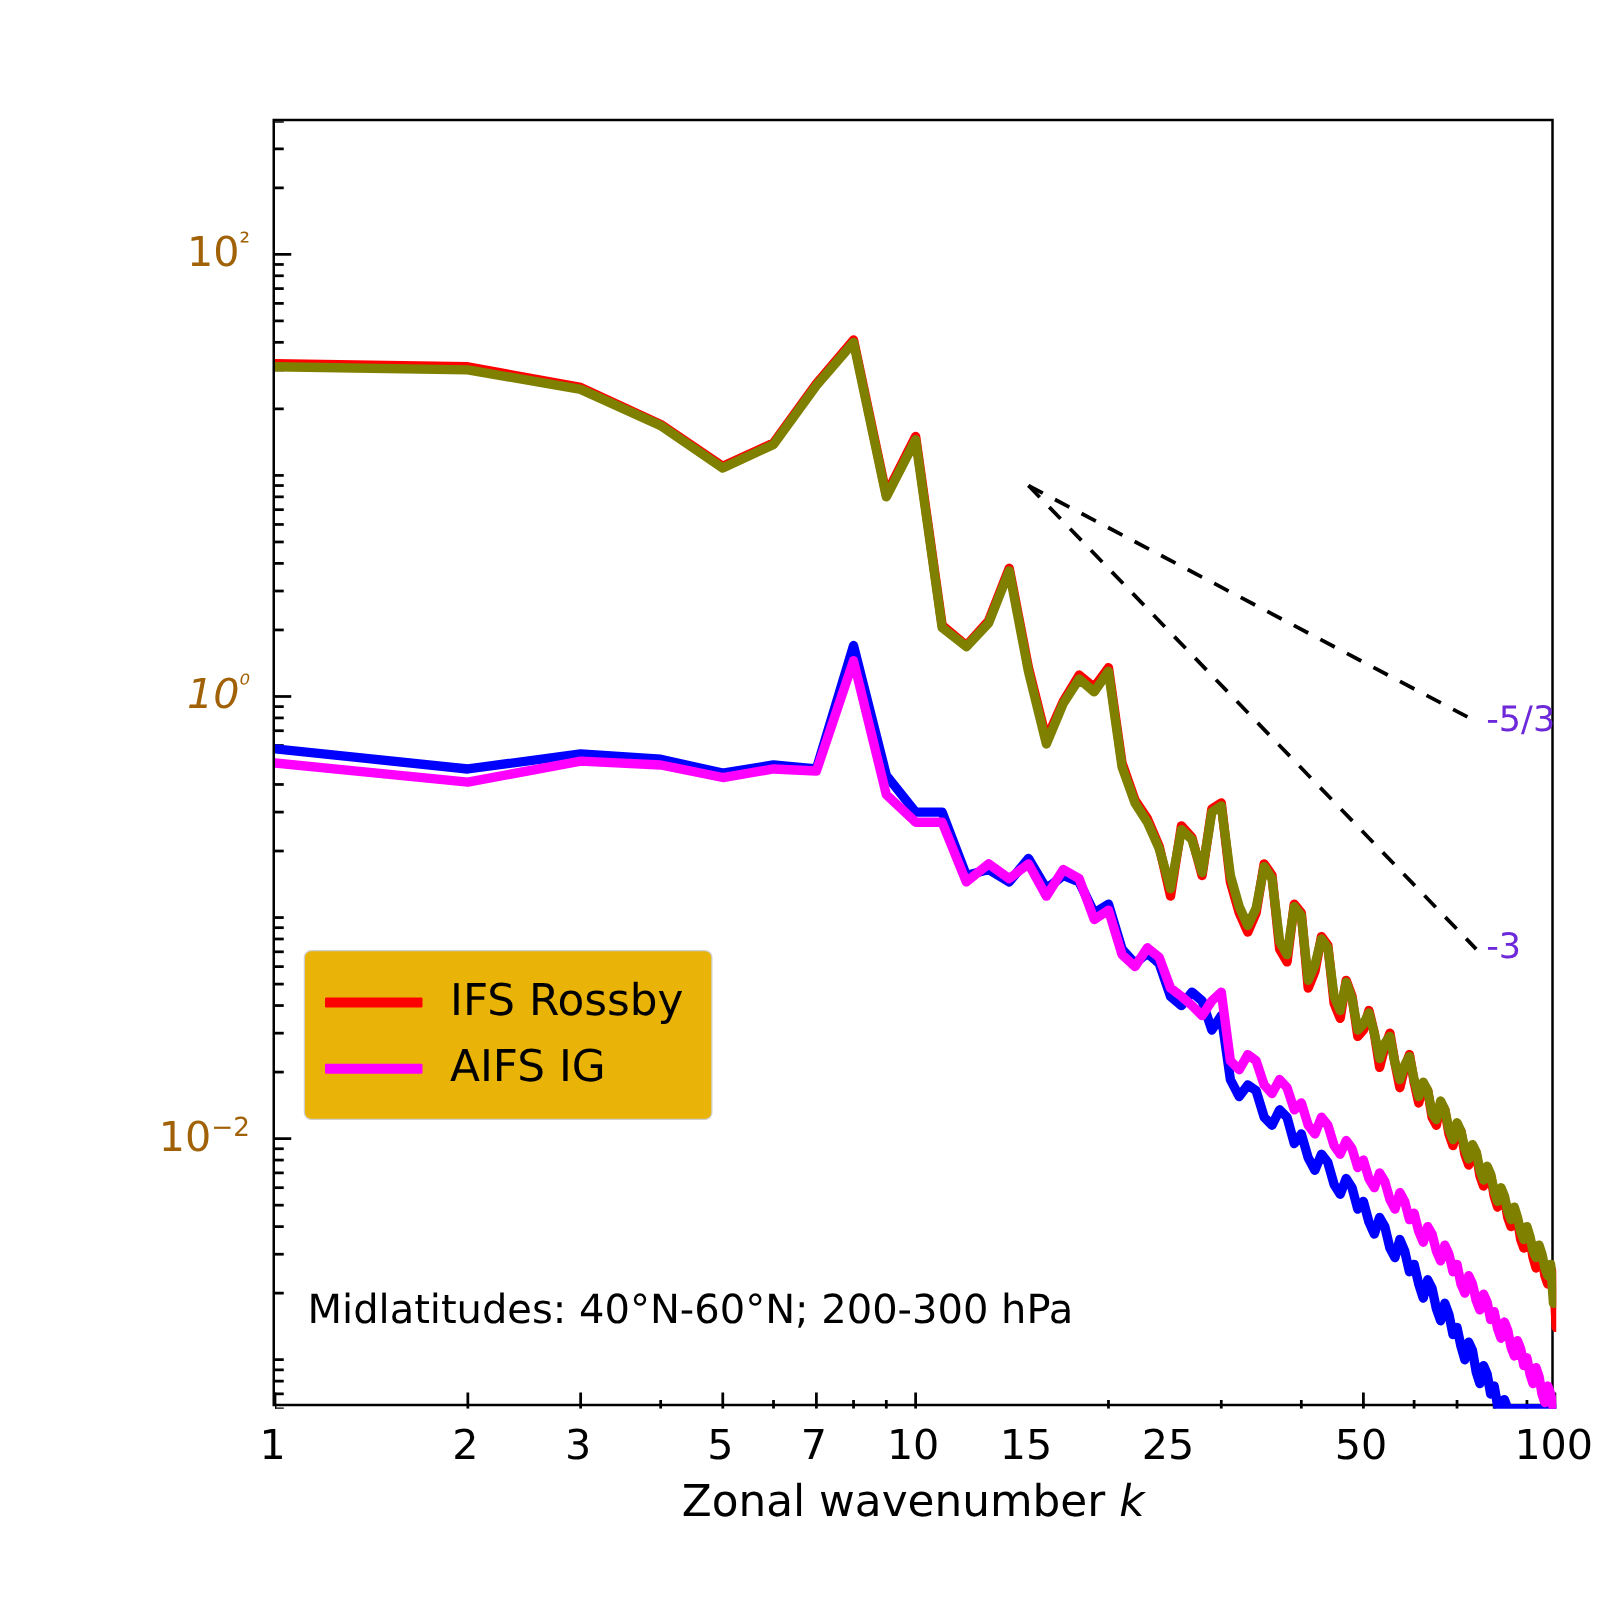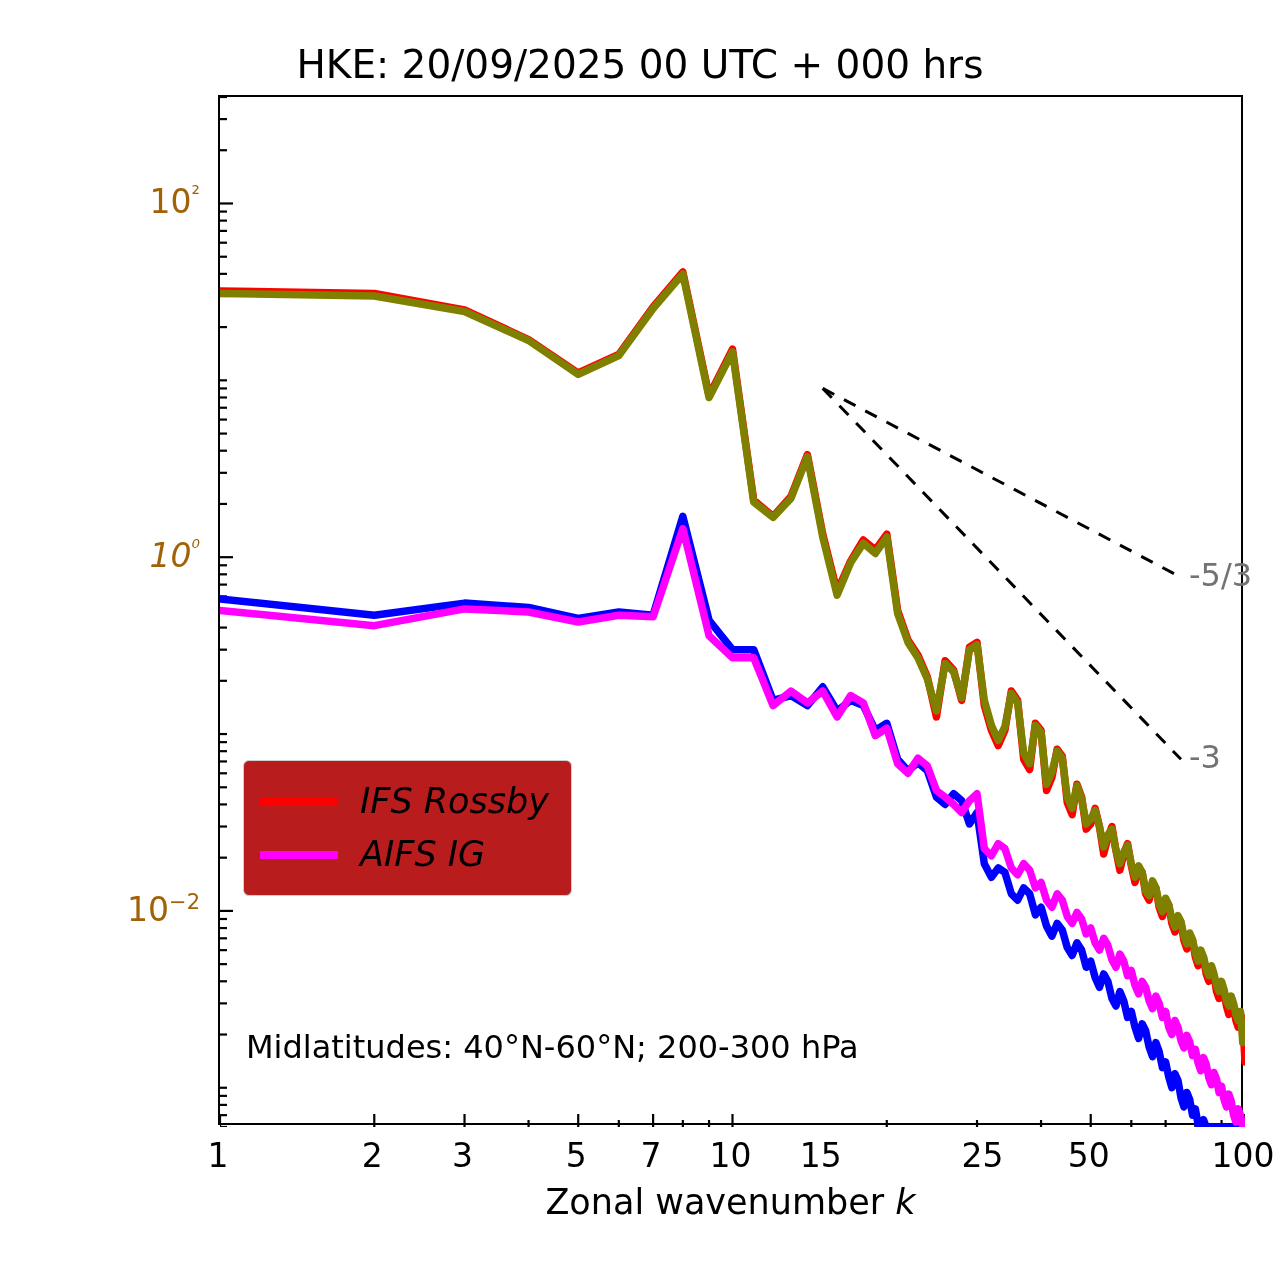--- a/index.html
+++ b/index.html
@@ -31,45 +31,44 @@
   }
   #xlabel i{font-style:italic;}
   #xtick-labels{position:absolute;left:218px;top:1136px;width:1025px;height:50px;}
   .xtick-label{
     position:absolute;top:0;font-size:33px;color:#000;transform:translateX(-50%);
     white-space:nowrap;
   }
 
   
   .slope-label{
-    position:absolute;font-size:32px;color:#737373;white-space:nowrap;
+    position:absolute;font-size:28px;color:#6d28d9;white-space:nowrap;
     transform:translateY(-50%);
   }
 
   
   #legend{
     position:absolute;left:243px;top:760px;
-    border:1.4px solid #cfcfcf;border-radius:6px;background:#b91c1c;
-    padding:14px 22px 14px 16px;box-sizing:border-box;font-style:italic;
+    border:1.4px solid #cfcfcf;border-radius:6px;background:#eab308;
+    padding:14px 22px 14px 16px;box-sizing:border-box;
   }
   .legend-row{display:flex;align-items:center;height:53px;}
   .legend-swatch{width:78px;height:8px;border-radius:1px;margin-right:22px;flex:0 0 auto;}
   .legend-text{font-size:35px;color:#000;white-space:nowrap;line-height:1;}
 
   
   #region-note{
     position:absolute;left:246px;top:1028px;font-size:32px;color:#000000;white-space:nowrap;
   }
 </style>
 </head>
 <body>
 
 <div id="root">
 
-  <div id="chart-title">HKE: 20/09/2025 00 UTC + 000 hrs</div>
 
   <div id="ytick-labels">
       <div class="ytick-label" style="top: 813.907px;">10<sup>−2</sup></div>
       <div class="ytick-label" style="top: 460.193px; font-style: italic;">10<sup>⁰</sup></div>
       <div class="ytick-label" style="top: 106.479px;">10<sup>²</sup></div>
     </div>
 
   <div id="plot-frame">
     <svg id="plot-svg" viewBox="0 0 1025 1030" preserveAspectRatio="none">
         <line x1="0" y1="1030" x2="7" y2="1030" stroke="#000" stroke-width="2.2"></line>
@@ -154,21 +153,21 @@
   </div>
 
   <div id="xtick-labels">
       <div class="xtick-label" style="left: 0px;">1</div>
       <div class="xtick-label" style="left: 154.278px;">2</div>
       <div class="xtick-label" style="left: 244.525px;">3</div>
       <div class="xtick-label" style="left: 358.222px;">5</div>
       <div class="xtick-label" style="left: 433.113px;">7</div>
       <div class="xtick-label" style="left: 512.5px;">10</div>
       <div class="xtick-label" style="left: 602.747px;">15</div>
-      <div class="xtick-label" style="left: 716.444px; margin-left: 48px;">25</div>
+      <div class="xtick-label" style="left: 716.444px;">25</div>
       <div class="xtick-label" style="left: 870.722px;">50</div>
       <div class="xtick-label" style="left: 1025px;">100</div>
     </div>
 
   <div id="xlabel">
     <span>Zonal wavenumber </span><i>k</i>
   </div>
 
   <div id="legend">
       <div class="legend-row">

